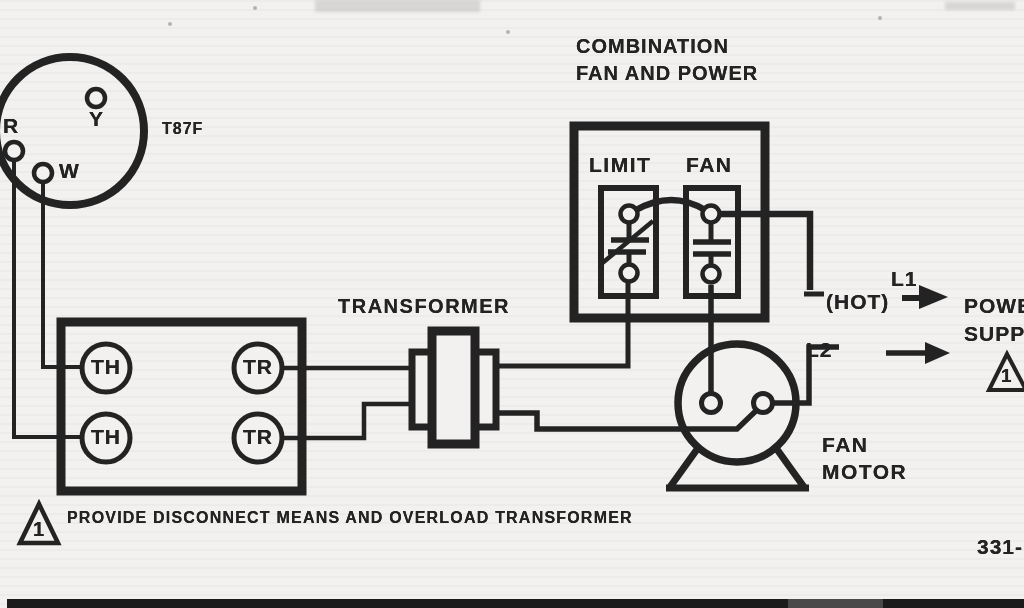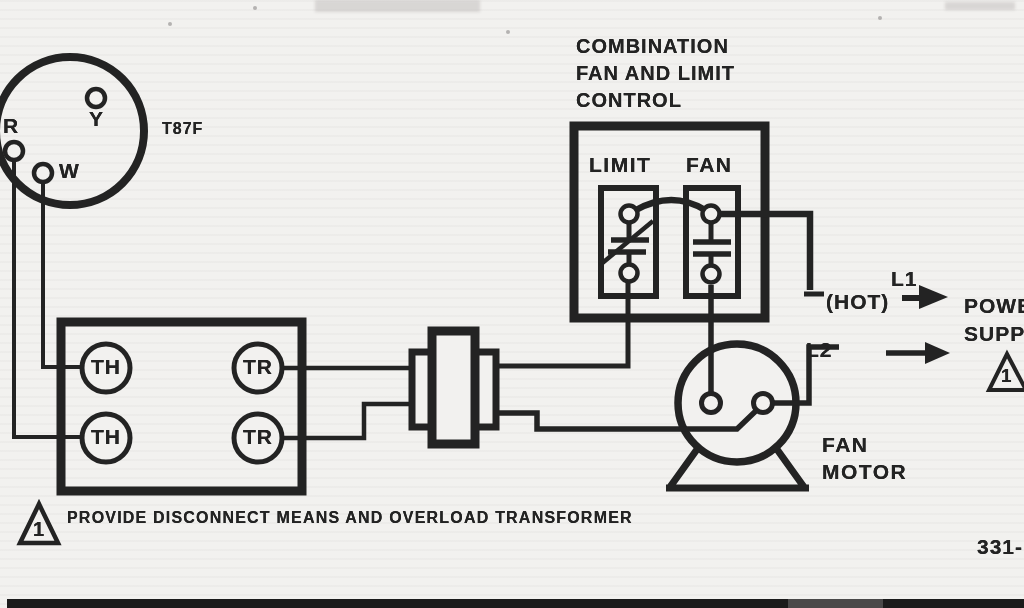--- a/index.html
+++ b/index.html
@@ -136,24 +136,24 @@
   <div class="lbl f23" style="left:162px;top:120px">T87F</div>
   <div class="lbl f21" style="left:3px;top:115px">R</div>
   <div class="lbl f21" style="left:89px;top:108px">Y</div>
   <div class="lbl f21" style="left:59px;top:160px">W</div>
 
   <div class="lbl f21 ctr" style="left:81px;top:356px;width:50px">TH</div>
   <div class="lbl f21 ctr" style="left:233px;top:356px;width:50px">TR</div>
   <div class="lbl f21 ctr" style="left:81px;top:426px;width:50px">TH</div>
   <div class="lbl f21 ctr" style="left:233px;top:426px;width:50px">TR</div>
 
+  <div class="lbl f24 ls15" style="left:338px;top:296px">TRANSFORMER</div>
 
   <div class="lbl f24" style="left:576px;top:36px">COMBINATION</div>
-  <div class="lbl f24" style="left:576px;top:63px">FAN AND LIMIT</div>
-  <div class="lbl f24" style="left:576px;top:90px">CONTROL</div>
+  <div class="lbl f24" style="left:576px;top:63px">FAN AND POWER</div>
   <div class="lbl f21 ls15" style="left:589px;top:154px">LIMIT</div>
   <div class="lbl f21 ls15" style="left:686px;top:154px">FAN</div>
 
   <div class="lbl f21" style="left:891px;top:268px">L1</div>
   <div class="lbl f21" style="left:826px;top:291px">(HOT)</div>
   <div class="lbl f21" style="left:806px;top:339px">L2</div>
   <div class="lbl f21" style="left:964px;top:295px">POWER</div>
   <div class="lbl f21" style="left:964px;top:323px">SUPPLY</div>
   <div class="lbl" style="left:1001px;top:366px;font-size:19px">1</div>
 

